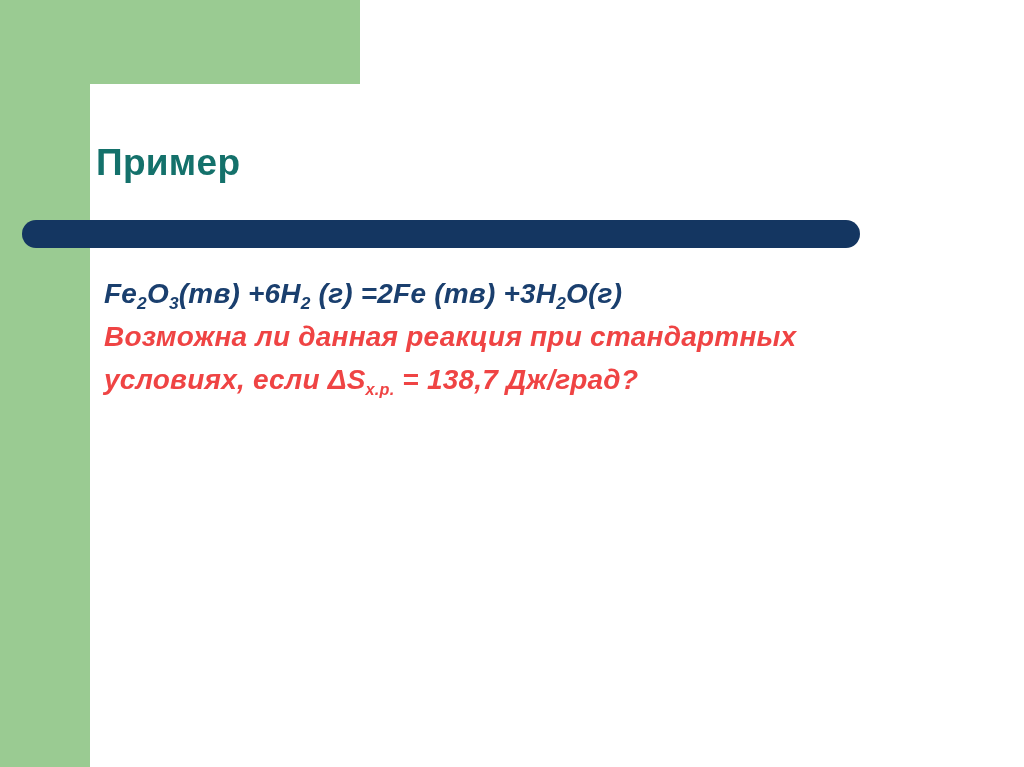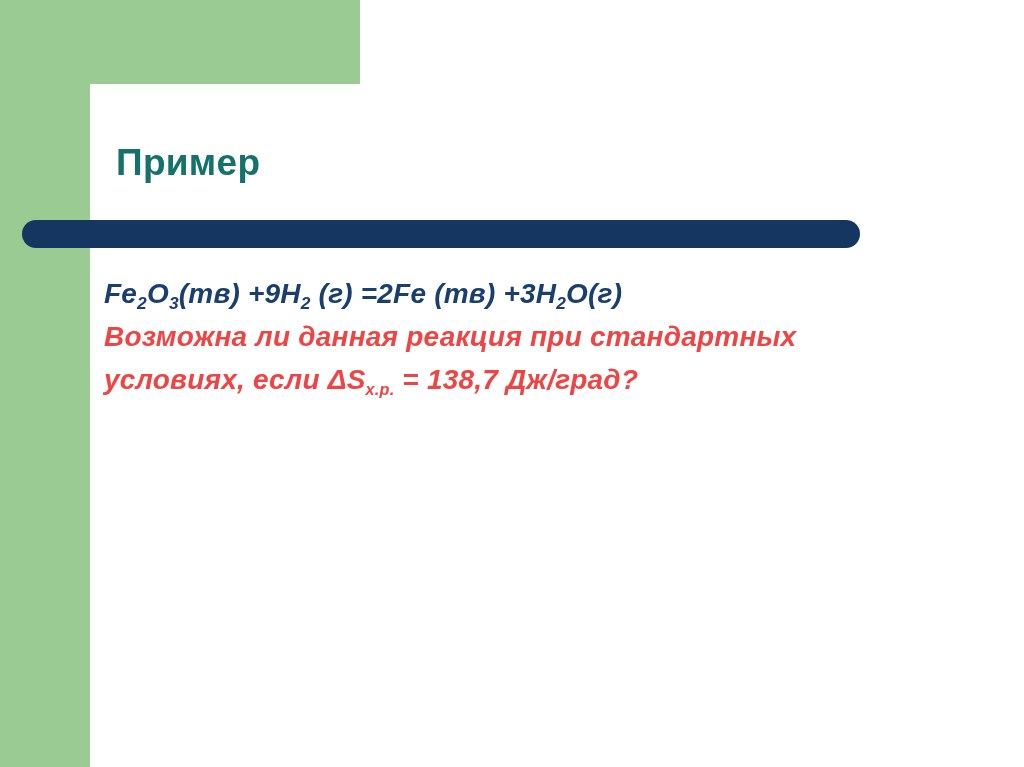--- a/index.html
+++ b/index.html
@@ -45,21 +45,21 @@
     top: 84px;
     width: 934px;
     height: 683px;
     background: #ffffff;
     border-top-left-radius: 34px;
   }
 
   
   .title {
     position: absolute;
-    left: 116px;
+    left: 96px;
     top: 142px;
     font-size: 37px;
     font-weight: bold;
     color: #14716b;
     letter-spacing: 0.3px;
     white-space: nowrap;
   }
 
   
   .divider-bar {
@@ -150,21 +150,21 @@
   <div class="green-top"></div>
   <div class="green-left"></div>
   <div class="white-card"></div>
 
   <div class="title">Пример</div>
 
   <div class="divider-bar"></div>
 
   <div class="body-block">
 
-    <div class="line eq"><span>Fe</span><sub>2</sub><span>O</span><sub>3</sub><span>(тв) +9</span><span>H</span><sub>2</sub><span> (г) =2Fe (тв) +3</span><span>H</span><sub>2</sub><span>O(г)</span></div>
+    <div class="line eq"><span>Fe</span><sub>2</sub><span>O</span><sub>3</sub><span>(тв) +6</span><span>H</span><sub>2</sub><span> (г) =2Fe (тв) +3</span><span>H</span><sub>2</sub><span>O(г)</span></div>
 
 
     <div class="eq-wrap"><span>Возможна ли данная реакция при стандартных условиях, если ΔS</span><span class="sub-small">х.р.</span><span> = 138,7 Дж/град?</span></div>
 
 
 
 
 
   </div>
 </div>

